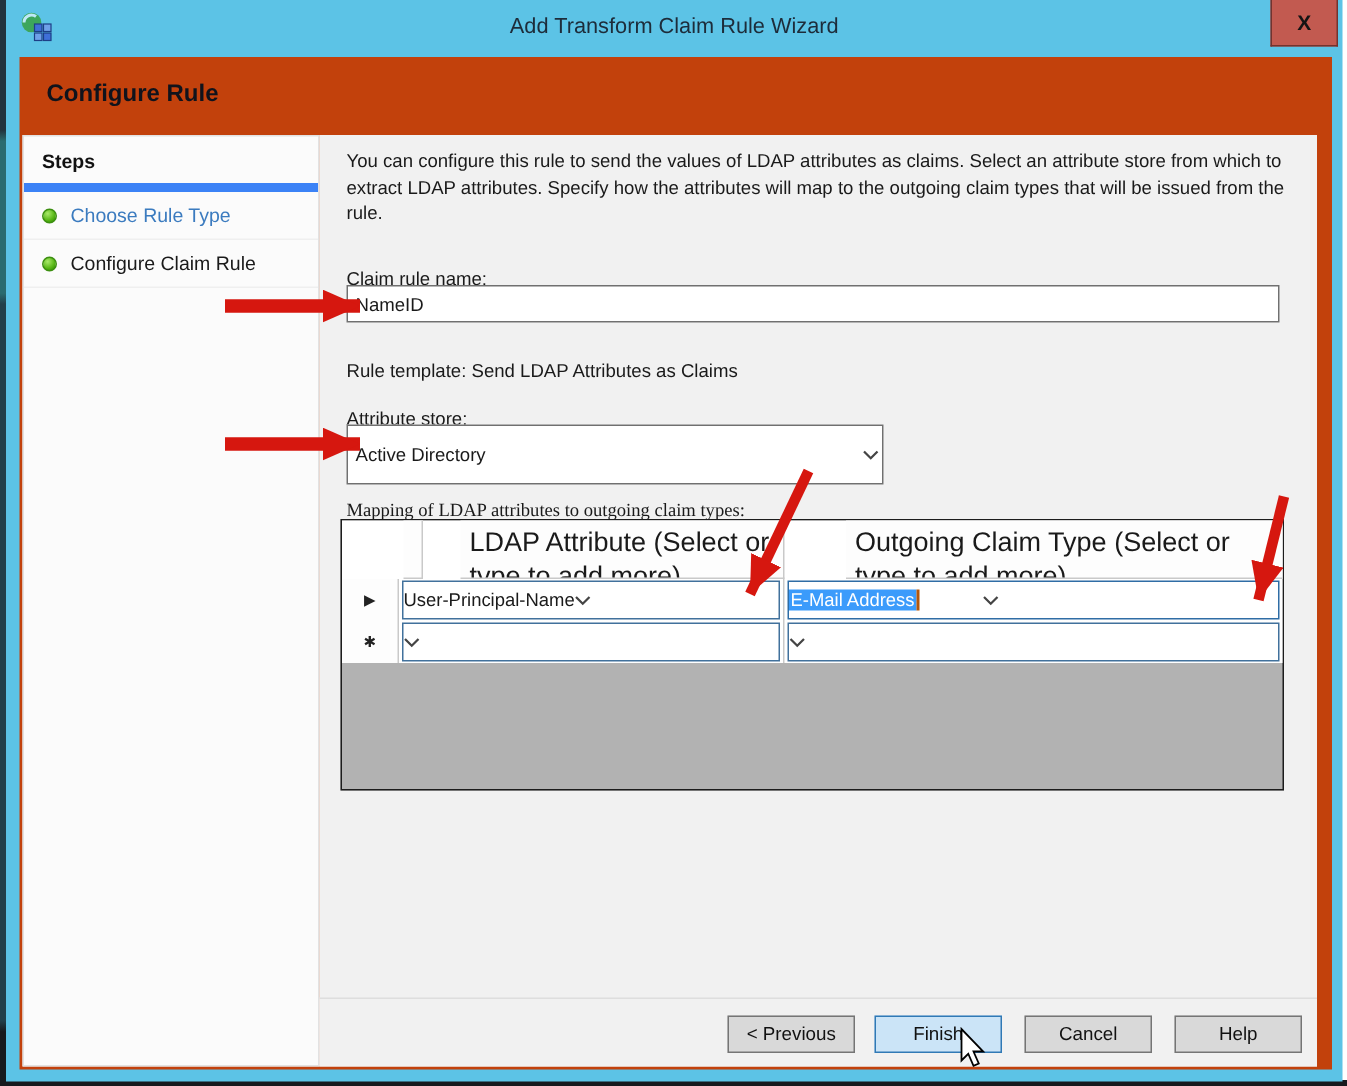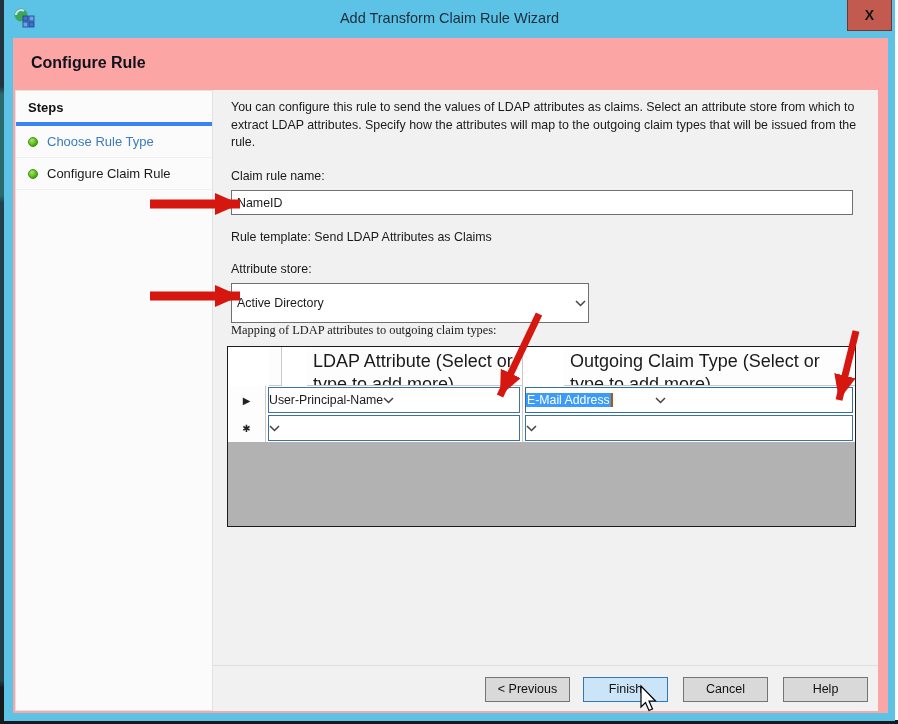--- a/index.html
+++ b/index.html
@@ -16,36 +16,36 @@
 
   
   .dialog { position:absolute; left:4px; top:0; width:891px; height:721px; background:#5cc3e6; }
   .titlebar { position:absolute; left:0; top:0; right:0; height:38px;padding-left:40px; }
   .titlebar-icon { position:absolute; left:9px; top:7px; width:22px; height:22px; }
   .title { position:absolute; left:0; right:0; top:10px; text-align:center; font-size:14.5px; color:#1d2c3a; }
   .close-btn { position:absolute; right:3px; top:0; width:45px; height:31px; background:#c25a50;
     border:1px solid #73332e; border-top:none; color:#141414; font-weight:bold; font-size:14px;
     display:flex; align-items:center; justify-content:center; cursor:pointer; }
 
-  .dialog-body { position:absolute; left:9px; right:7px; top:38px; bottom:8px; background:#fca5a5; }
+  .dialog-body { position:absolute; left:9px; right:7px; top:38px; bottom:8px; background:#c2410c; }
   .page-heading { position:absolute; left:18px; top:16px; font-size:16px; font-weight:bold; color:#10131c; }
 
   
   .sidebar { position:absolute; left:2px; top:52px; bottom:2px; width:198px; background:#fbfbfb; border:1px solid #e2e2e2; }
-  .steps-title { padding:9px 12px 7px 12px; font-size:13px; font-weight:bold; color:#111; border-bottom:4px solid #3b82f6; }
+  .steps-title { padding:9px 12px 7px 12px; font-size:13px; font-weight:bold; color:#111; border-bottom:6px solid #3b82f6; }
   .step-item { display:flex; align-items:center; gap:9px; padding:8px 12px; font-size:13px; border-bottom:1px solid #efefef; }
   .step-dot { width:10px; height:10px; border-radius:50%; flex:0 0 auto;
     background:radial-gradient(circle at 35% 30%, #a9e96a, #55b513 60%, #2f8505); border:1px solid #3c8f10; }
   .step-link { color:#3b7bbf; }
   .step-current { color:#1a1a1a; }
 
   
   .main { position:absolute; left:200px; right:10px; top:52px; bottom:2px; background:#f1f1f1; }
   .desc { position:absolute; left:18px; top:9px; width:640px; font-size:12.4px; line-height:1.42; color:#1a1a1a; }
-  .field-label { position:absolute; left:18px; font-size:12.4px; color:#1a1a1a; }
+  .field-label { position:absolute; left:18px; font-size:12.4px; color:#1a1a1a;margin-top:10px; }
   .lbl-claim { top:79px; } .lbl-template { top:140px; } .lbl-attr { top:172px; } .lbl-mapping { top:233px;font-family:Liberation Serif, serif; }
   .claim-input { position:absolute; left:18px; top:100px; width:622px; height:25px; background:#fff;
     border:1px solid #707070; font-family:"Liberation Sans", sans-serif; font-size:12.4px; padding:0 5px; color:#1a1a1a; }
   .combo { position:absolute; background:#fff; border:1px solid #707070; display:flex; align-items:center;
     font-size:12.4px; color:#1a1a1a; cursor:pointer; }
   .attr-combo { left:18px; top:193px; width:358px; height:40px; }
   .combo .val { flex:1 1 auto; padding-left:5px; white-space:nowrap; overflow:hidden; }
   .combo .chev { flex:0 0 auto; width:16px; display:flex; justify-content:center; }
 
   

